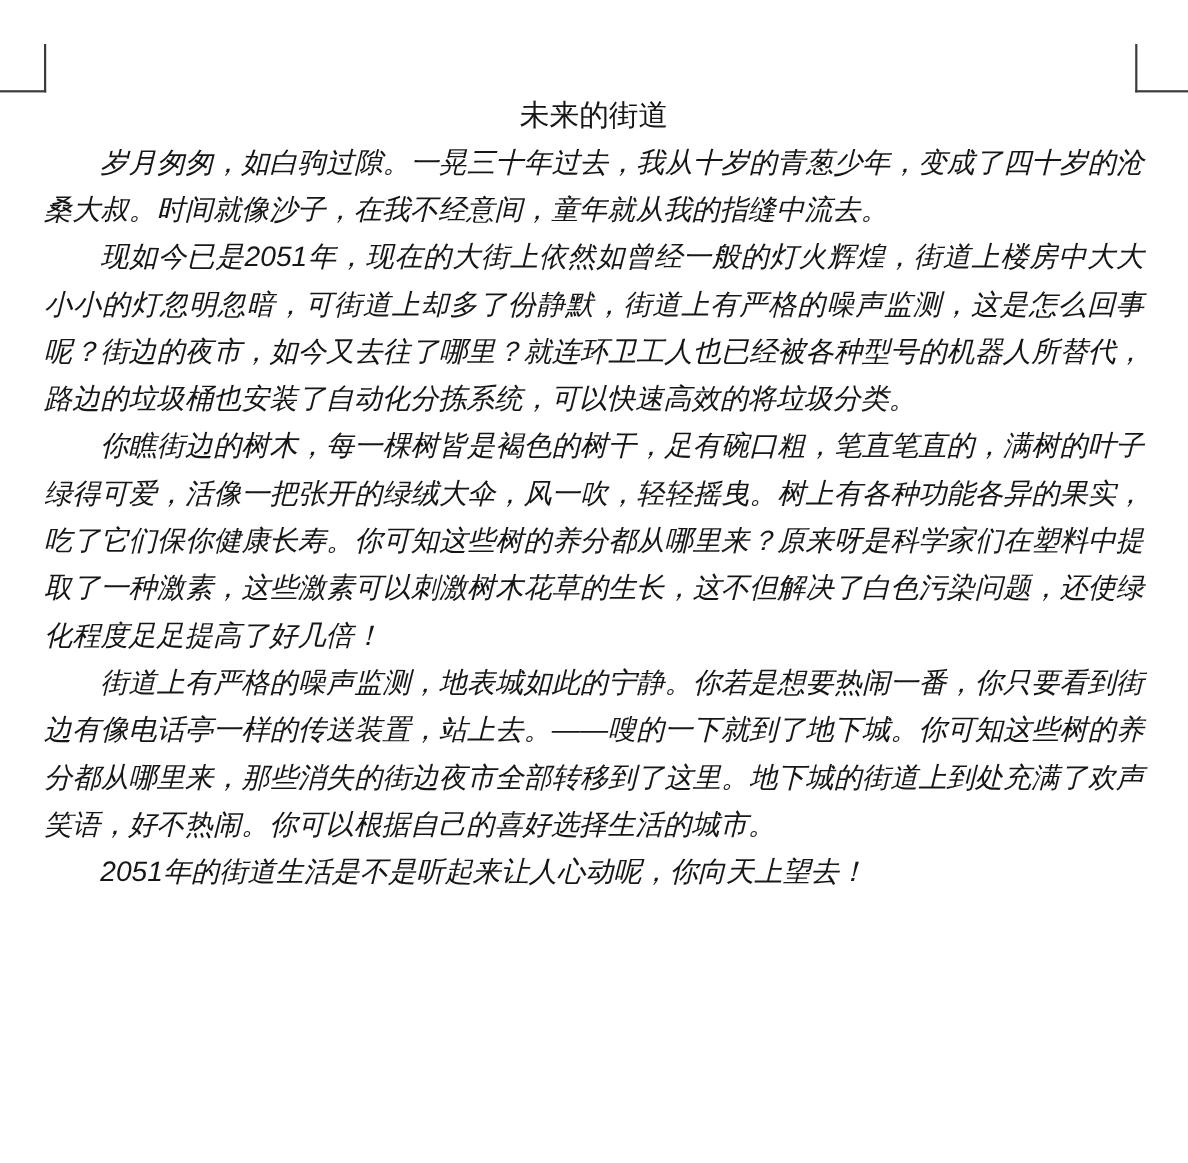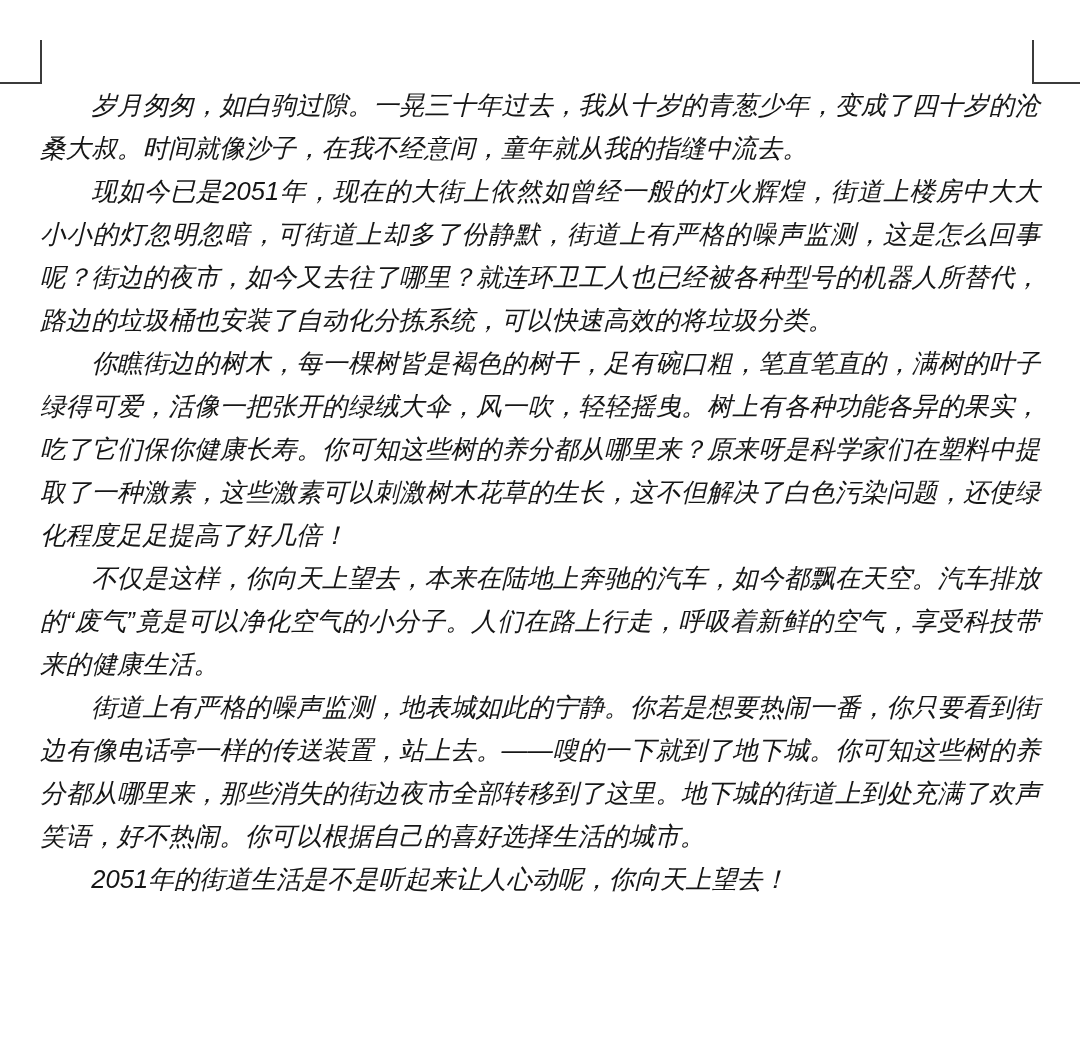--- a/index.html
+++ b/index.html
@@ -63,21 +63,21 @@
 </style>
 </head>
 <body>
 
 <div class="page">
 
   <div class="crop-mark left"></div>
   <div class="crop-mark right"></div>
 
   <div class="text-column">
+    <h1 class="essay-title">未来的街道</h1>
     <p class="essay-paragraph">岁月匆匆，如白驹过隙。一晃三十年过去，我从十岁的青葱少年，变成了四十岁的沧桑大叔。时间就像沙子，在我不经意间，童年就从我的指缝中流去。</p>
     <p class="essay-paragraph">现如今已是2051年，现在的大街上依然如曾经一般的灯火辉煌，街道上楼房中大大小小的灯忽明忽暗，可街道上却多了份静默，街道上有严格的噪声监测，这是怎么回事呢？街边的夜市，如今又去往了哪里？就连环卫工人也已经被各种型号的机器人所替代，路边的垃圾桶也安装了自动化分拣系统，可以快速高效的将垃圾分类。</p>
     <p class="essay-paragraph">你瞧街边的树木，每一棵树皆是褐色的树干，足有碗口粗，笔直笔直的，满树的叶子绿得可爱，活像一把张开的绿绒大伞，风一吹，轻轻摇曳。树上有各种功能各异的果实，吃了它们保你健康长寿。你可知这些树的养分都从哪里来？原来呀是科学家们在塑料中提取了一种激素，这些激素可以刺激树木花草的生长，这不但解决了白色污染问题，还使绿化程度足足提高了好几倍！</p>
-    <p class="essay-paragraph">不仅是这样，你向天上望去，本来在陆地上奔驰的汽车，如今都飘在天空。汽车排放的“废气”竟是可以净化空气的小分子。人们在路上行走，呼吸着新鲜的空气，享受科技带来的健康生活。</p>
     <p class="essay-paragraph">街道上有严格的噪声监测，地表城如此的宁静。你若是想要热闹一番，你只要看到街边有像电话亭一样的传送装置，站上去。——嗖的一下就到了地下城。你可知这些树的养分都从哪里来，那些消失的街边夜市全部转移到了这里。地下城的街道上到处充满了欢声笑语，好不热闹。你可以根据自己的喜好选择生活的城市。</p>
     <p class="essay-paragraph">2051年的街道生活是不是听起来让人心动呢，你向天上望去！</p>
   </div>
 
 </div>
 
 </body></html>

